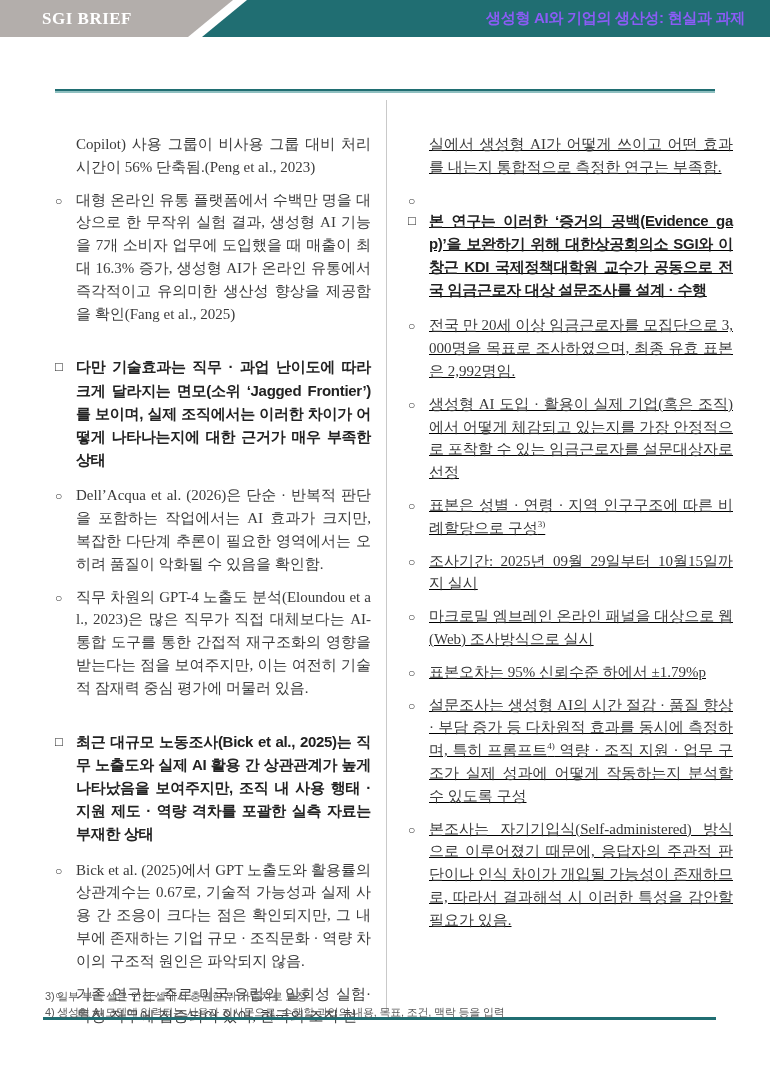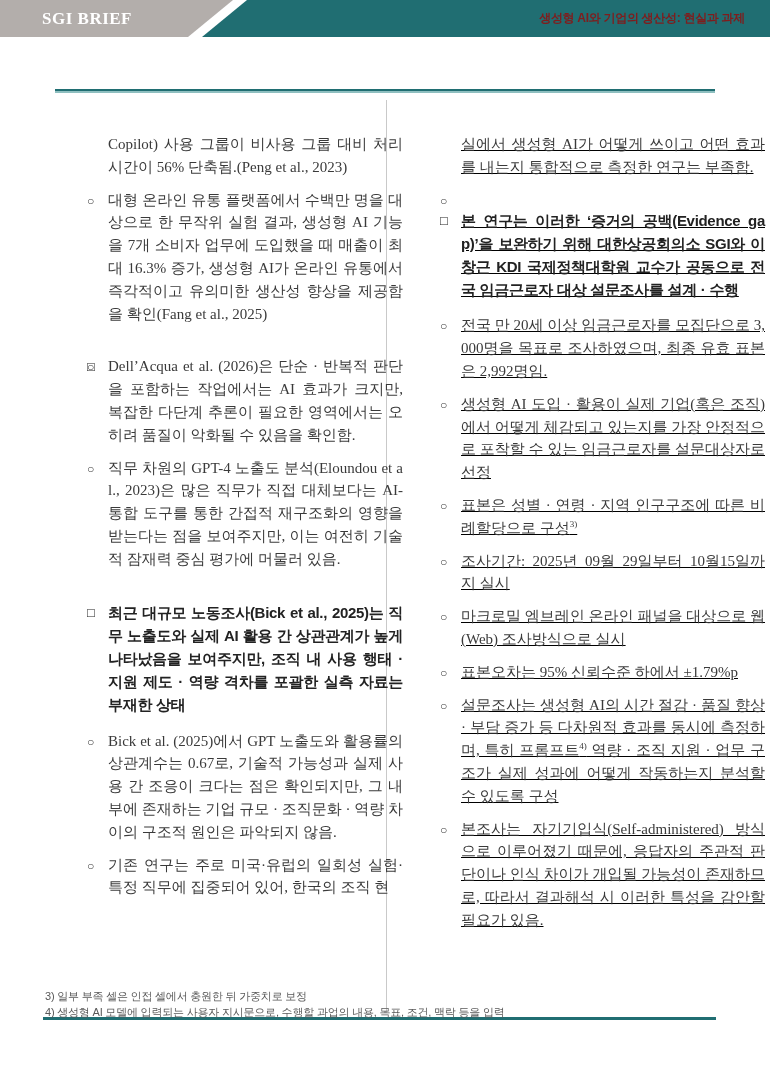--- a/index.html
+++ b/index.html
@@ -34,41 +34,40 @@
   }
   .brand{
     position:absolute;top:0;left:42px;height:37px;
     display:flex;align-items:center;
     color:#ffffff;font-family:"Liberation Serif", serif;
     font-weight:bold;font-size:17px;letter-spacing:0.5px;
   }
   .header-title{
     position:absolute;top:0;right:25px;height:37px;
     display:flex;align-items:center;
-    color:#7f1d1d;font-family:"Liberation Sans", sans-serif;
-    font-weight:bold;font-size:12px;letter-spacing:-0.3px;
+    color:#8b5cf6;font-family:"Liberation Sans", sans-serif;
+    font-weight:bold;font-size:15px;letter-spacing:-0.3px;
   }
   
   .top-rule{
     position:absolute;top:89px;left:55px;width:660px;height:4px;
     background:var(--teal);border-bottom:2px solid var(--teal-light);
   }
   .col-divider{
     position:absolute;top:100px;left:386px;width:1px;height:913px;
     background:var(--divider);
   }
   .bottom-rule{
     position:absolute;top:1017px;left:43px;width:673px;height:3px;
     background:var(--teal);
   }
   
   .content{
     position:absolute;top:133px;left:55px;width:678px;
     display:flex;
-    margin-left:32px;
   }
   .column{width:316px;}
   .column.left{margin-right:37px;}
   .column.right{width:325px;text-decoration:underline;}
   .item{
     position:relative;
     padding-left:21px;
     font-size:15px;line-height:22.8px;
     color:var(--body-text);
     text-align:justify;
@@ -115,21 +114,21 @@
     <div class="header-title">생성형 AI와 기업의 생산성: 현실과 과제</div>
   </div>
 
   <div class="top-rule"></div>
   <div class="col-divider"></div>
 
   <div class="content">
     <div class="column left">
         <div class="item cont"><span>Copilot) 사용 그룹이 비사용 그룹 대비 처리 시간이 56% 단축됨.(Peng et al., 2023)</span></div>
         <div class="item bullet"><span class="marker">○</span><span>대형 온라인 유통 플랫폼에서 수백만 명을 대상으로 한 무작위 실험 결과, 생성형 AI 기능을 7개 소비자 업무에 도입했을 때 매출이 최대 16.3% 증가, 생성형 AI가 온라인 유통에서 즉각적이고 유의미한 생산성 향상을 제공함을 확인(Fang et al., 2025)</span></div>
-        <div class="item heading"><span class="marker">□</span></div>
+        <div class="item heading"><span class="marker">□</span><span>다만 기술효과는 직무 · 과업 난이도에 따라 크게 달라지는 면모(소위 ‘Jagged Frontier’)를 보이며, 실제 조직에서는 이러한 차이가 어떻게 나타나는지에 대한 근거가 매우 부족한 상태</span></div>
         <div class="item bullet"><span class="marker">○</span><span>Dell’Acqua et al. (2026)은 단순 · 반복적 판단을 포함하는 작업에서는 AI 효과가 크지만, 복잡한 다단계 추론이 필요한 영역에서는 오히려 품질이 악화될 수 있음을 확인함.</span></div>
         <div class="item bullet"><span class="marker">○</span><span>직무 차원의 GPT-4 노출도 분석(Eloundou et al., 2023)은 많은 직무가 직접 대체보다는 AI-통합 도구를 통한 간접적 재구조화의 영향을 받는다는 점을 보여주지만, 이는 여전히 기술적 잠재력 중심 평가에 머물러 있음.</span></div>
         <div class="item heading"><span class="marker">□</span><span>최근 대규모 노동조사(Bick et al., 2025)는 직무 노출도와 실제 AI 활용 간 상관관계가 높게 나타났음을 보여주지만, 조직 내 사용 행태 · 지원 제도 · 역량 격차를 포괄한 실측 자료는 부재한 상태</span></div>
         <div class="item bullet"><span class="marker">○</span><span>Bick et al. (2025)에서 GPT 노출도와 활용률의 상관계수는 0.67로, 기술적 가능성과 실제 사용 간 조응이 크다는 점은 확인되지만, 그 내부에 존재하는 기업 규모 · 조직문화 · 역량 차이의 구조적 원인은 파악되지 않음.</span></div>
         <div class="item bullet"><span class="marker">○</span><span>기존 연구는 주로 미국·유럽의 일회성 실험· 특정 직무에 집중되어 있어, 한국의 조직 현</span></div>
       </div>
     <div class="column right">
         <div class="item cont"><span>실에서 생성형 AI가 어떻게 쓰이고 어떤 효과를 내는지 통합적으로 측정한 연구는 부족함.</span></div>
         <div class="item bullet"><span class="marker">○</span></div>
         <div class="item heading"><span class="marker">□</span><span>본 연구는 이러한 ‘증거의 공백(Evidence gap)’을 보완하기 위해 대한상공회의소 SGI와 이창근 KDI 국제정책대학원 교수가 공동으로 전국 임금근로자 대상 설문조사를 설계 · 수행</span></div>

